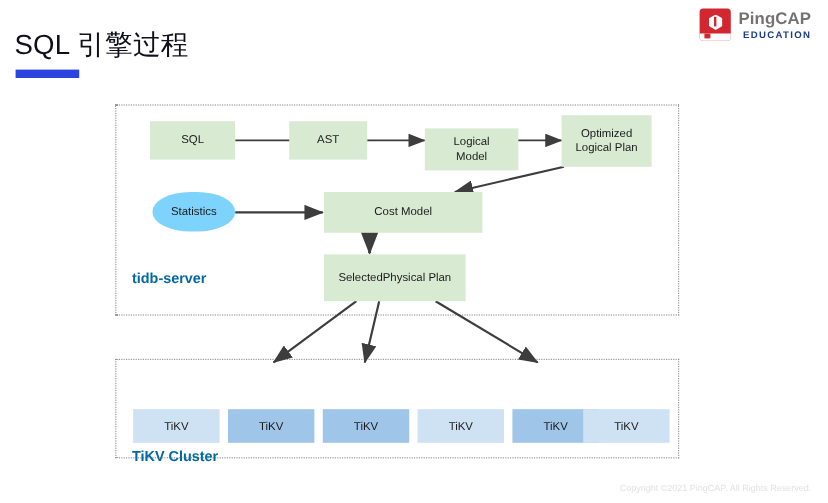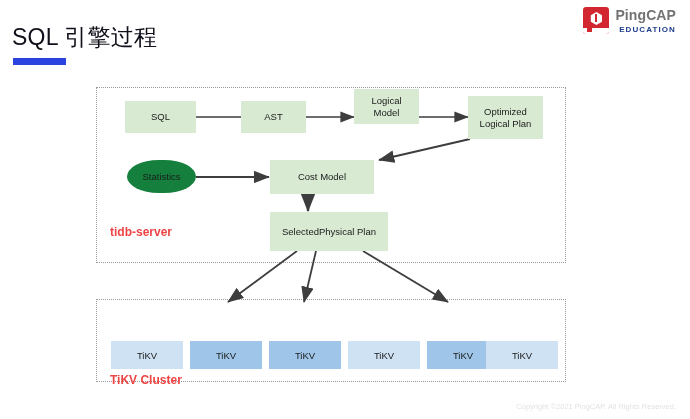--- a/index.html
+++ b/index.html
@@ -51,36 +51,36 @@
 
   
   .zone {
     position: absolute;
     border: 1px dotted #9a9a9a;
     background: transparent;
   }
   #zone-tidb { left: 96px; top: 87px; width: 470px; height: 176px; }
   #zone-tikv { left: 96px; top: 299px; width: 470px; height: 83px; }
   .zone-label {
-    position: absolute; font-size: 12px; font-weight: bold; color: #ef4444;
+    position: absolute; font-size: 12px; font-weight: bold; color: #0369a1;
     white-space: nowrap;
   }
   #label-tidb { left: 110px; top: 225px; }
   #label-tikv { left: 110px; top: 373px; }
 
   
   .node {
     position: absolute;
     background: #d9ead3;
     display: flex; align-items: center; justify-content: center;
     text-align: center;
     font-size: 9.5px; color: #1a1a1a; line-height: 1.25;
   }
   .node.cyl {
-    background: #15803d;
+    background: #7dd3fc;
     border-radius: 50% / 18px;
   }
   .tikv {
     position: absolute; height: 28px; width: 72px;
     display: flex; align-items: center; justify-content: center;
     font-size: 9.5px; color: #1a1a1a; margin-top: 32px;
   }
   .tikv.light { background: #cfe2f3; }
   .tikv.dark  { background: #9fc5e8; }
 
@@ -142,35 +142,35 @@
   </svg>
 
   <div class="node" style="left:125px; top:101px; width:71px; height:32px;align-items:center;">
     <span>SQL</span>
   </div>
 
   <div class="node" style="left:241px; top:101px; width:65px; height:32px;">
     <span>AST</span>
   </div>
 
-  <div class="node" style="left:354px; top:89px; width:65px; height:35px; flex-direction:column;">
+  <div class="node" style="left:354px; top:107px; width:78px; height:35px; flex-direction:column;">
     <span>Logical</span>
     <span>Model</span>
   </div>
 
   <div class="node" style="left:468px; top:96px; width:75px; height:43px; flex-direction:column;">
     <span>Optimized</span>
     <span>Logical Plan</span>
   </div>
 
   <div class="node cyl" style="left:127px; top:160px; width:69px; height:33px;">
     <span>Statistics</span>
   </div>
 
-  <div class="node" style="left:270px; top:160px; width:104px; height:34px;">
+  <div class="node" style="left:270px; top:160px; width:132px; height:34px;">
     <span>Cost Model</span>
   </div>
 
   <div class="node" style="left:270px; top:212px; width:118px; height:39px; ">
     <span>Selected</span>
     <span>Physical Plan</span>
   </div>
 
   <div class="tikv light" style="left:111px; top:309px;">
     <span>TiKV</span>

